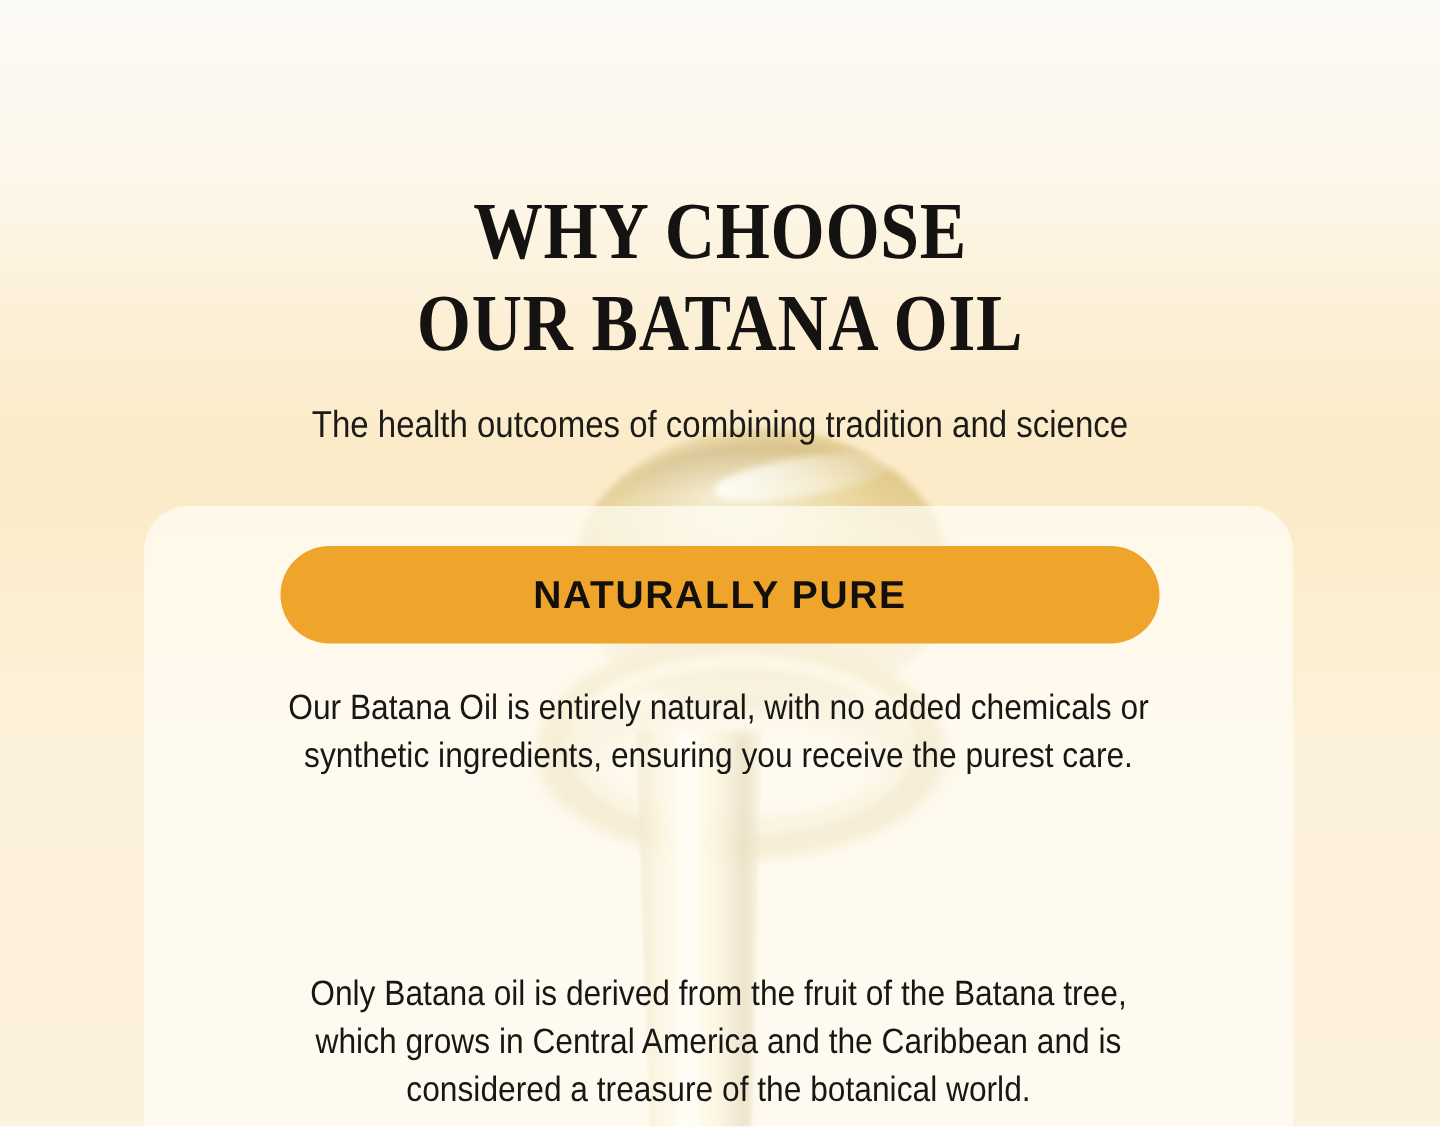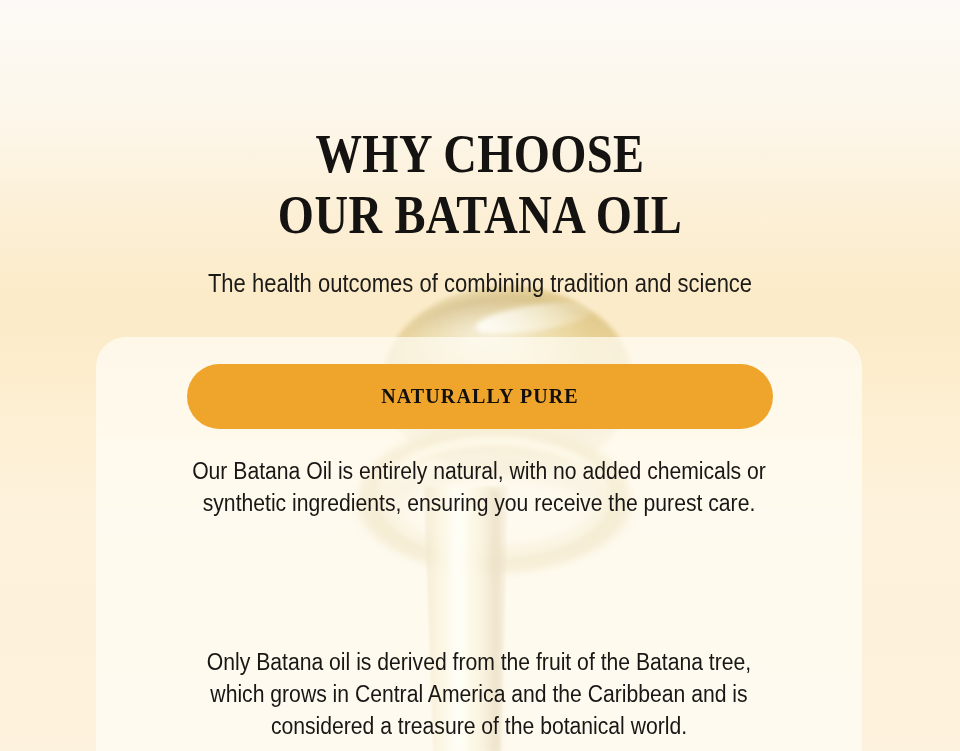--- a/index.html
+++ b/index.html
@@ -206,23 +206,23 @@
     border-radius: 33px;
     background: #EFA52C;
     display: flex;
     align-items: center;
     justify-content: center;
     box-sizing: border-box;
   }
   .pill-1 { top: 364px; }
   .pill-2 { top: 556px; }
   .pill-label {
-    font-family: Liberation Serif, serif;
+    font-family: Liberation Sans, sans-serif;
     font-weight: 700;
-    font-size: 20px;
+    font-size: 26px;
     letter-spacing: 1.1px;
     color: #120f0c;
     white-space: nowrap;
   }
 
   .para {
     position: absolute;
     left: 96px;
     width: 766px;
     text-align: center;

